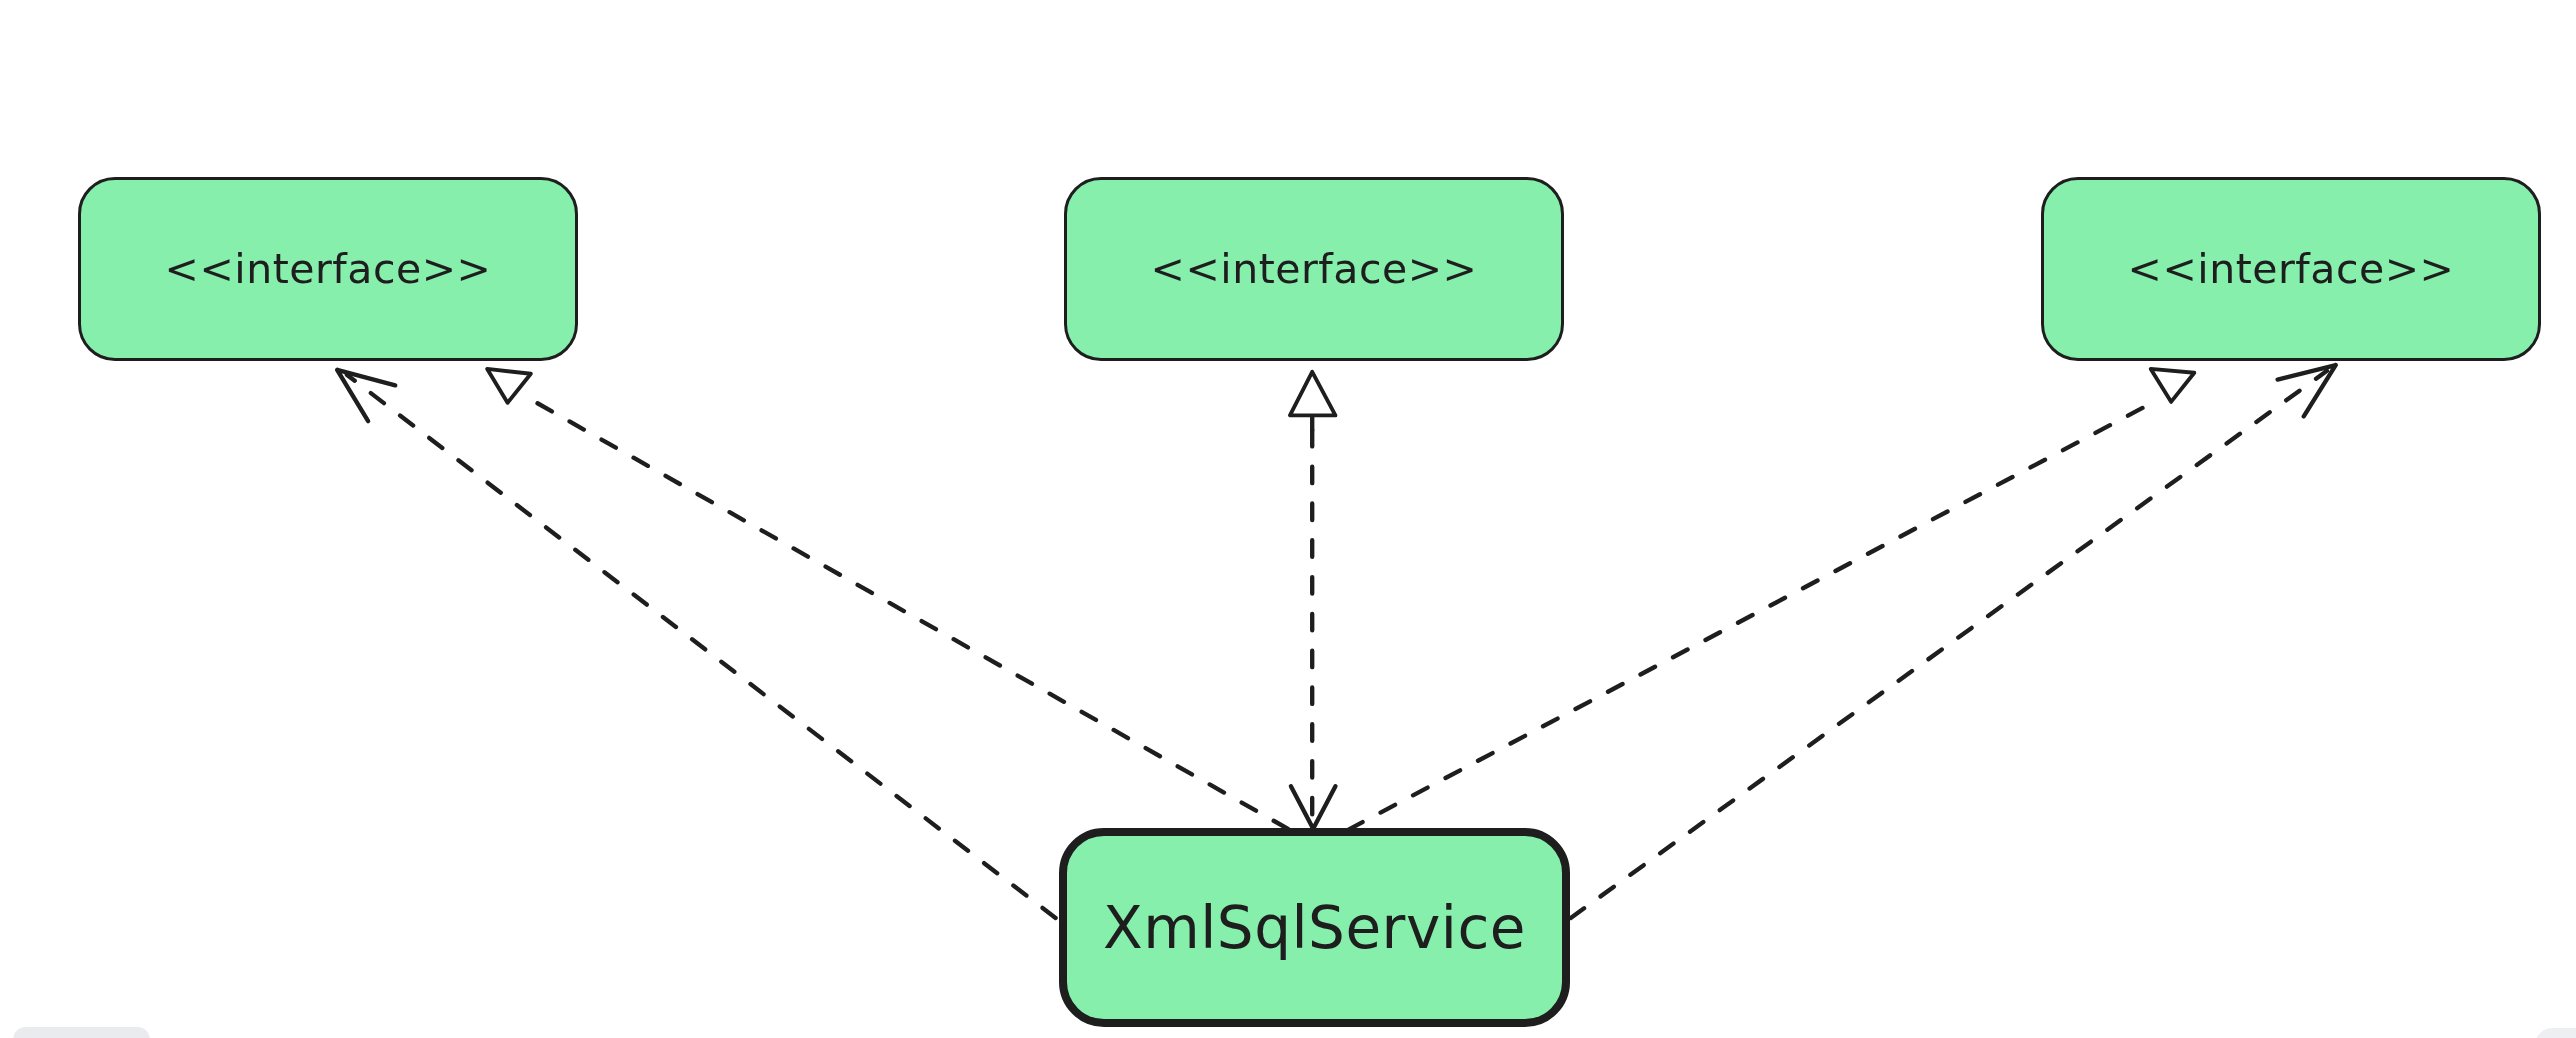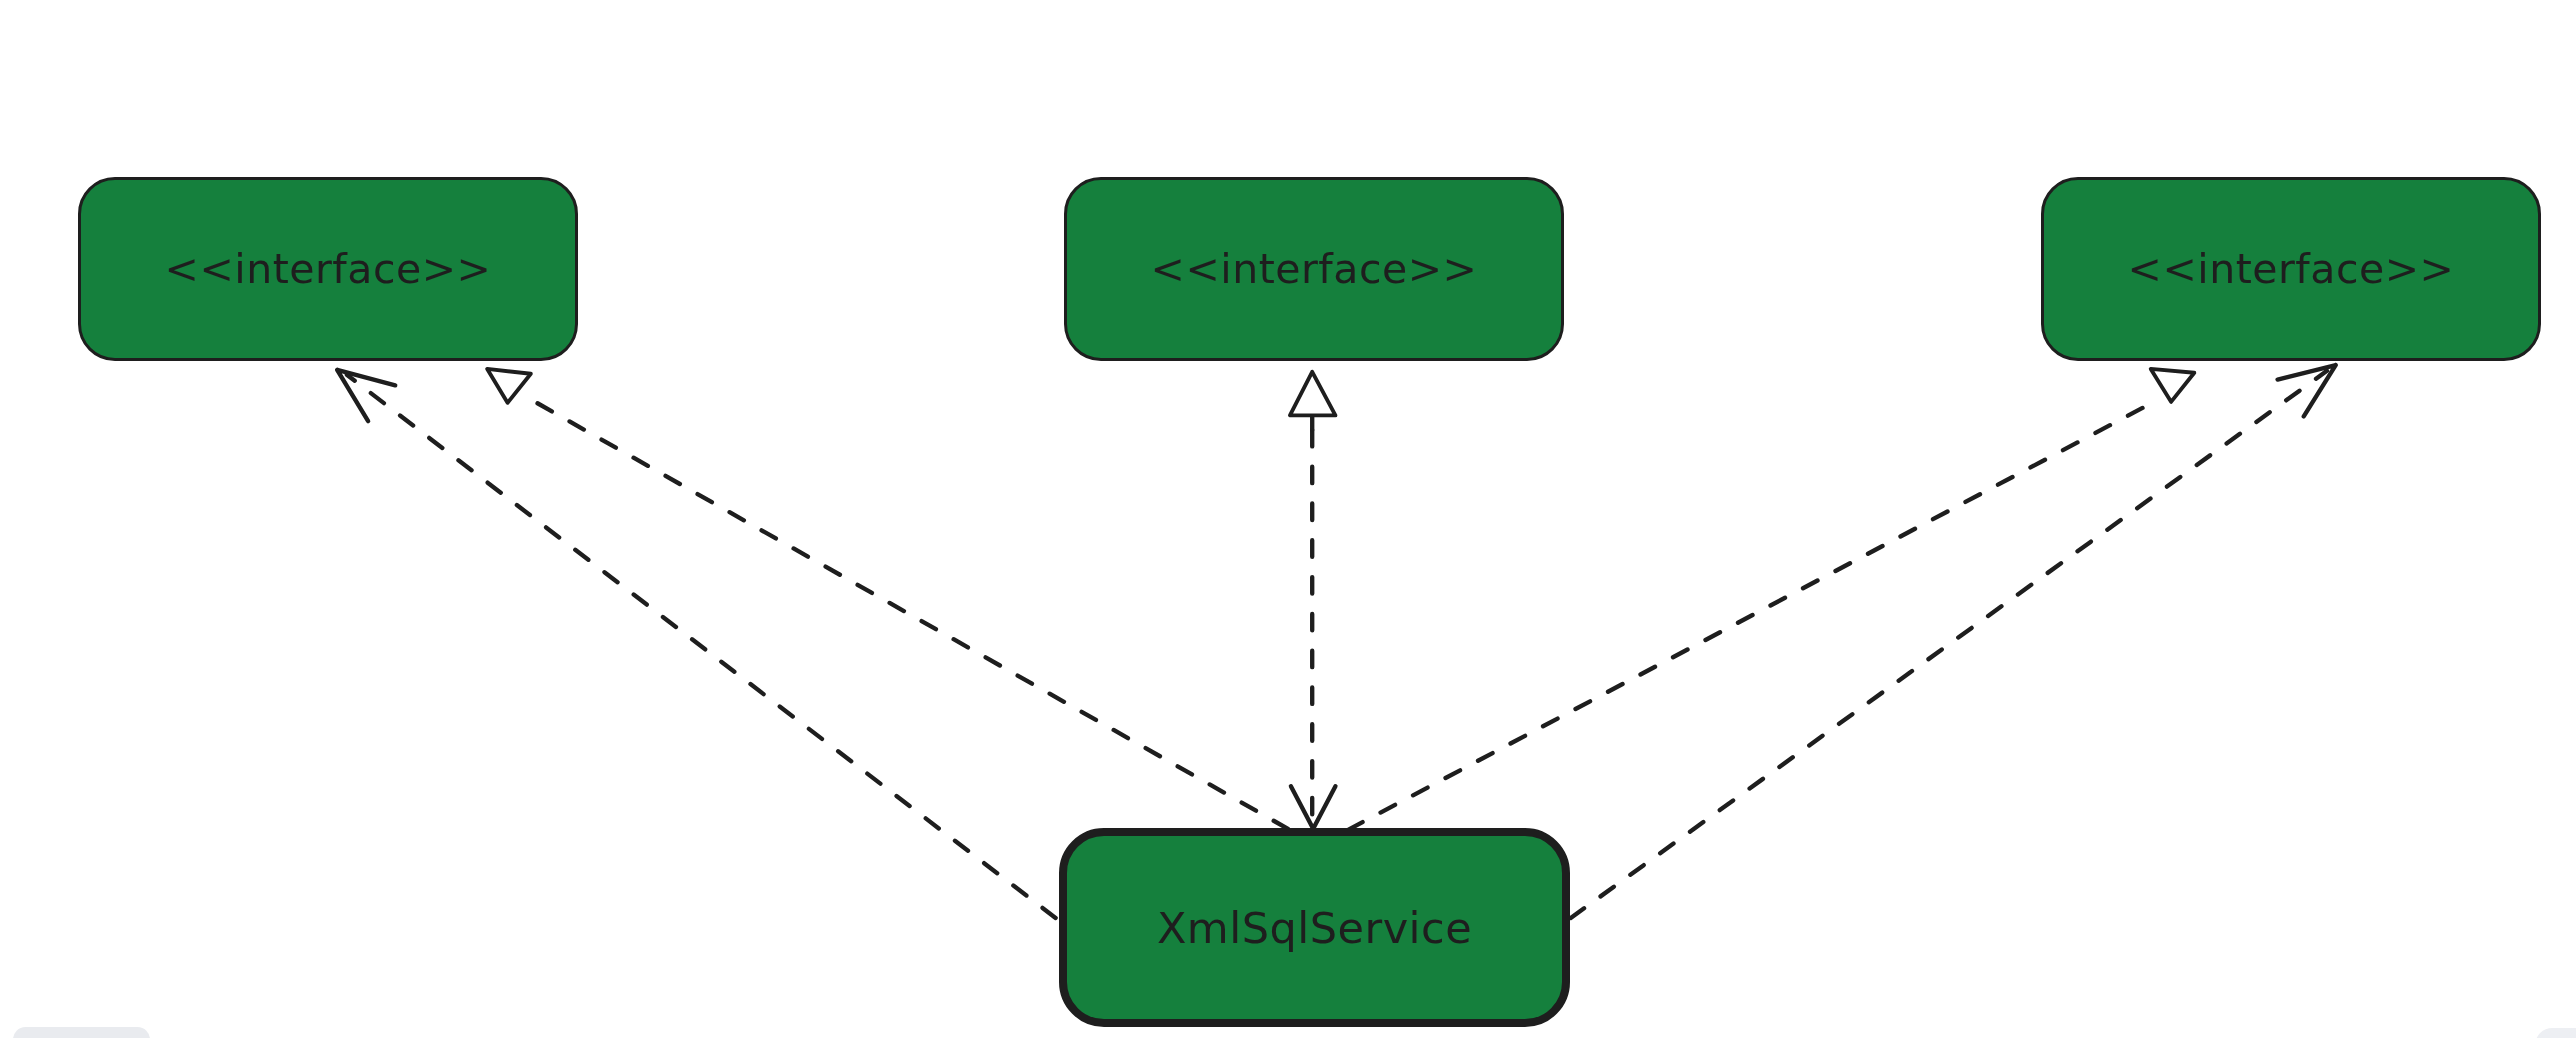--- a/index.html
+++ b/index.html
@@ -14,36 +14,36 @@
     color: #1e1e1e;
   }
   svg.edges {
     position: absolute;
     left: 0; top: 0;
     width: 2576px; height: 1038px;
   }
   .node {
     position: absolute;
     box-sizing: border-box;
-    background: #15803d;
+    background: #86efac;
     border: 3.4px solid #1e1e1e;
     border-radius: 37px;
     display: flex;
     flex-direction: column;
     align-items: center;
     justify-content: center;
     text-align: center;
     line-height: 52px;
     font-size: 41px;
     letter-spacing: 0.5px;
   }
   .node.class-node {
     border-width: 8.7px;
     border-radius: 45px;
-    font-size: 43px;
+    font-size: 58px;
     align-items: center;
   }
   .chrome-pill {
     position: absolute;
     background: #e9ebef;
   }
   .pill-left { border-radius: 15.5px; }
   .pill-right { border-top-left-radius: 17.4px; background: #edeff3; }
 </style>
 </head>

